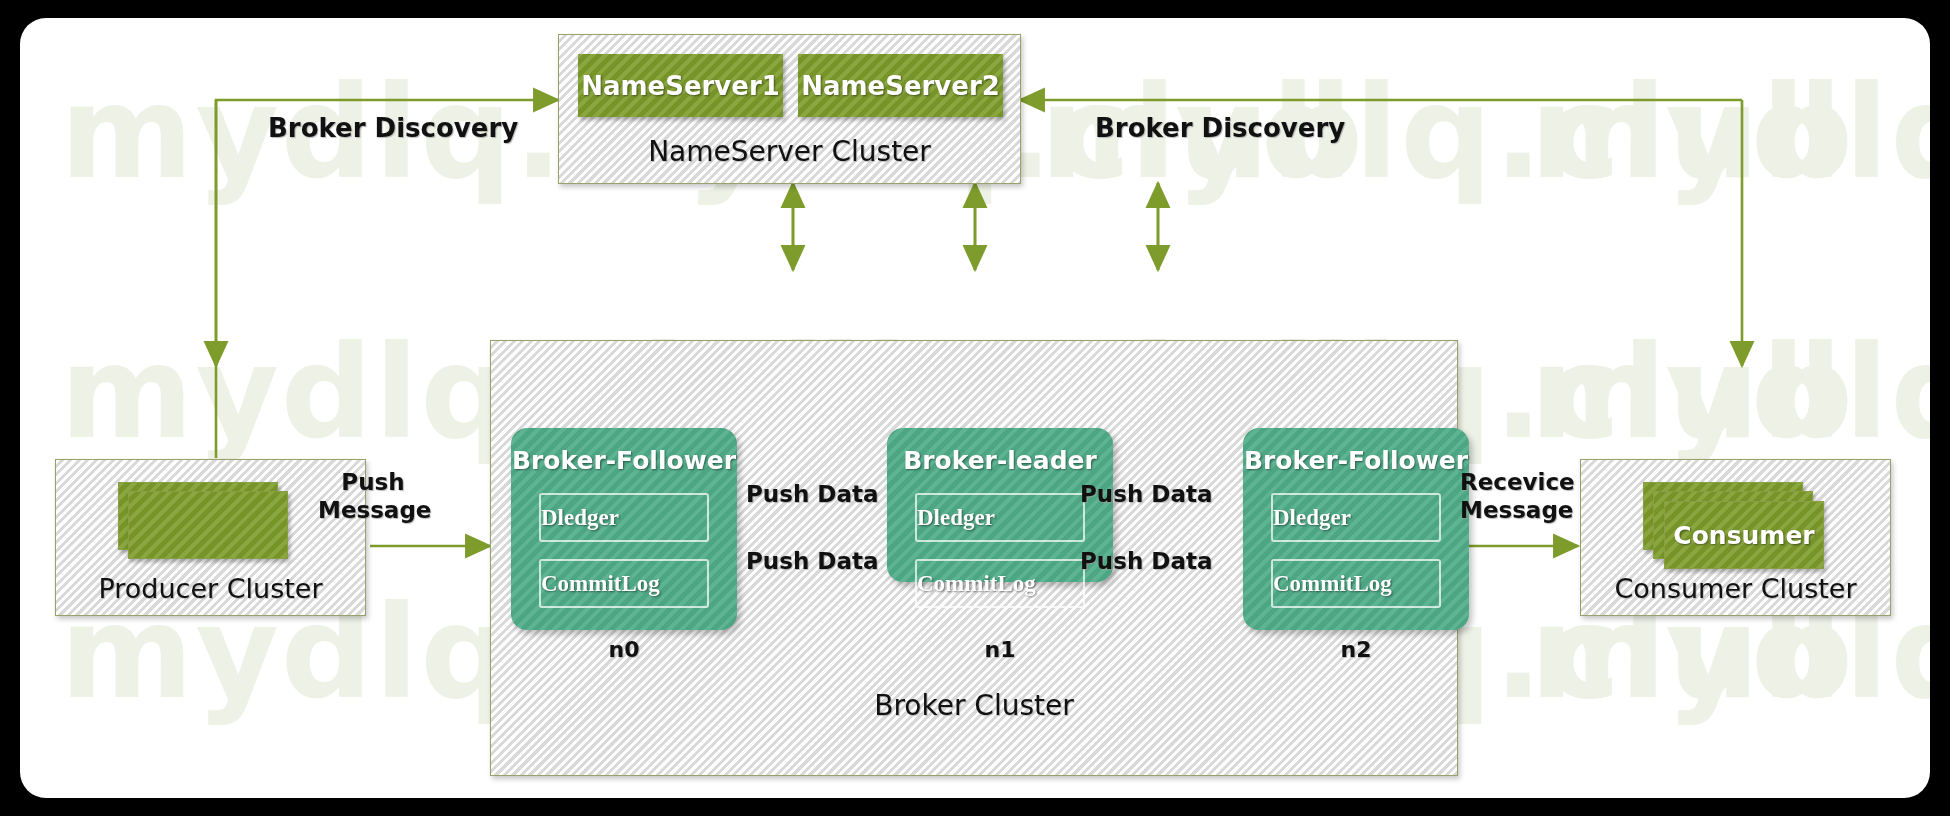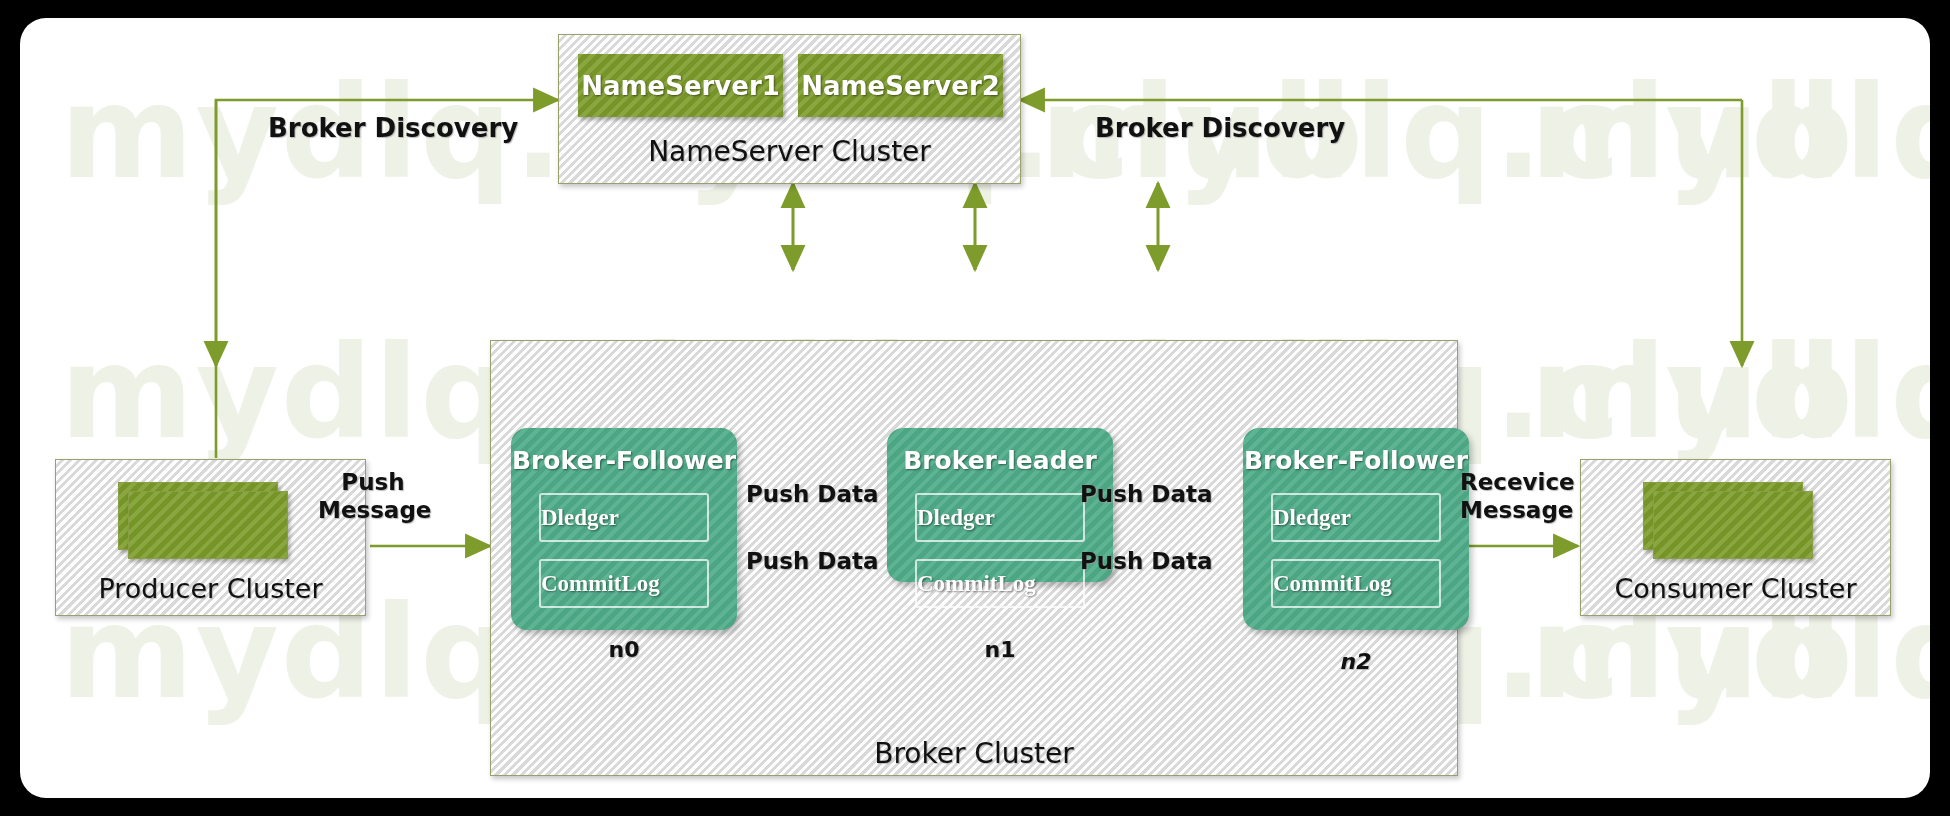--- a/index.html
+++ b/index.html
@@ -198,37 +198,40 @@
 
       <div class="broker hatch-teal" style="left:752px; top:87px; width:226px; height:202px;">
         <div class="btitle wlbl">Broker-Follower</div>
         <div class="inner-box wlbl" style="left:28px; top:65px; width:170px; height:49px;">
           <span>Dledger</span>
         </div>
         <div class="inner-box wlbl" style="left:28px; top:131px; width:170px; height:49px;">
           <span>CommitLog</span>
         </div>
       </div>
-      <div class="node-tag" style="left:752px; width:226px; top:308px;font-style:italic;">n2</div>
-
-      <div class="cluster-title" style="top:348px; font-size:28px;margin-top:48px;">Broker Cluster</div>
+      <div class="node-tag" style="left:752px; width:226px; top:296px;">n2</div>
+
+      <div class="cluster-title" style="top:348px; font-size:28px;">Broker Cluster</div>
     </div>
 
     <div class="cluster hatch-light" style="left:35px; top:441px; width:311px; height:157px;">
       <div class="stack" style="left:62px; top:22px; width:190px; height:90px;">
         <div class="card hatch-olive" style="left:0px; top:0px; width:160px; height:68px;"></div>
         <div class="card hatch-olive" style="left:10px; top:9px; width:160px; height:68px;"></div>
       </div>
       <div class="cluster-title" style="top:113px; font-size:27px;">Producer Cluster</div>
     </div>
 
     <div class="cluster hatch-light" style="left:1560px; top:441px; width:311px; height:157px;">
       <div class="stack" style="left:62px; top:22px; width:190px; height:90px;">
         <div class="card hatch-olive" style="left:0px; top:0px; width:160px; height:68px;"></div>
         <div class="card hatch-olive" style="left:10px; top:9px; width:160px; height:68px;"></div>
+        <div class="card top hatch-olive wlbl" style="left:21px; top:19px; width:160px; height:68px;">
+          <span>Consumer</span>
+        </div>
       </div>
       <div class="cluster-title" style="top:113px; font-size:27px;">Consumer Cluster</div>
     </div>
 
     <div class="lbl" style="left:248px; top:95px; font-size:26px;">Broker Discovery</div>
 
     <div class="lbl" style="left:1075px; top:95px; font-size:26px;">Broker Discovery</div>
 
     <div style="position:absolute; left:298px; top:450px; width:110px; text-align:center;">
       <div class="lbl" style="position:static; font-size:23px; line-height:28px;">Push</div>

